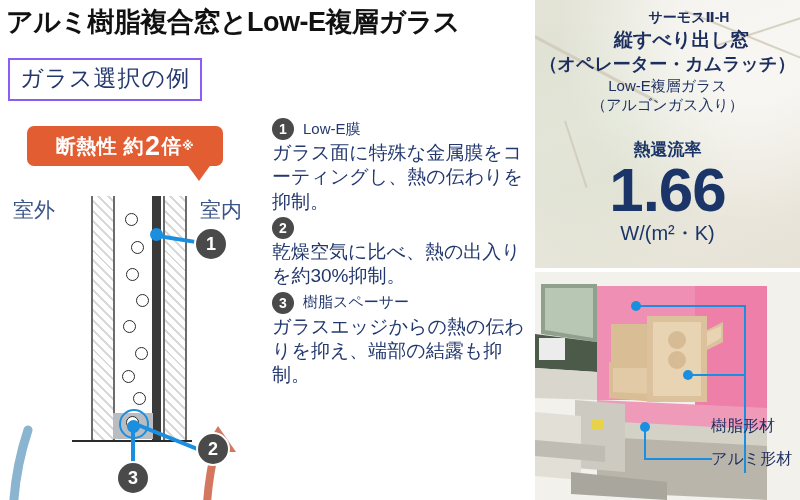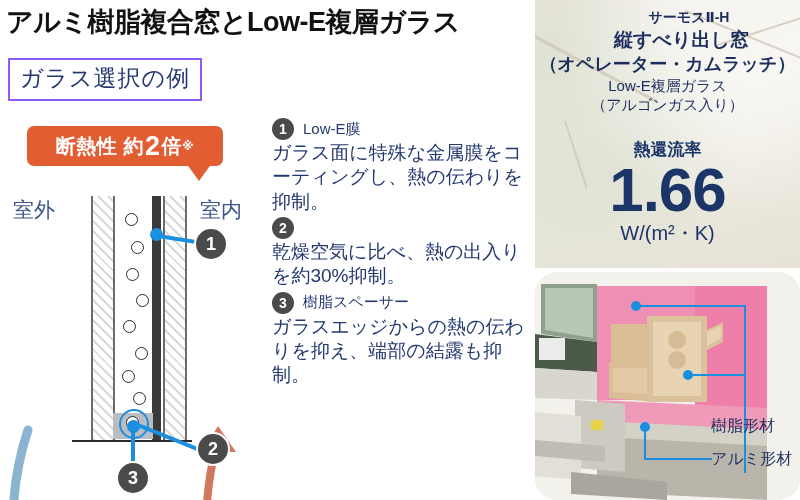--- a/index.html
+++ b/index.html
@@ -90,21 +90,21 @@
   .pt2{font-size:19px;line-height:1.35;margin-left:28px;}
   .pt3{font-size:18px;line-height:1.3;}
   .pt-sub{font-size:15px;font-weight:normal;line-height:1.3;color:#1c2e5e;}
   .uvalue{position:absolute;left:0;top:138px;width:265px;text-align:center;
           color:#1b3568;}
   .uv-label{font-size:17px;font-weight:bold;}
   .uv-num{font-size:62px;font-weight:bold;line-height:.95;letter-spacing:-1px;}
   .uv-unit{font-size:20px;}
 
   .photo-bottom{position:absolute;left:0;top:272px;width:265px;height:228px;
-                overflow:hidden;background:#efeeea;border-radius:22px;}
+                overflow:hidden;background:#efeeea;}
   .callout{position:absolute;font-size:16px;color:#1f3160;white-space:nowrap;}
   .co-line{position:absolute;background:#1a8fe0;}
   .co-dot{position:absolute;width:10px;height:10px;border-radius:50%;
           background:#1a8fe0;}
 </style>
 </head>
 <body>
 
 <div id="root">
 

